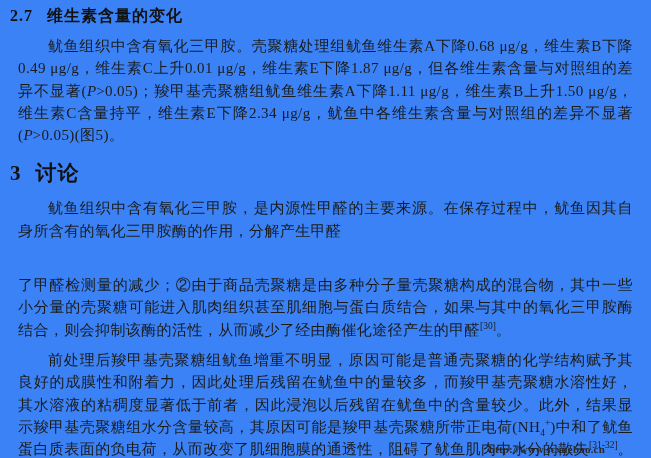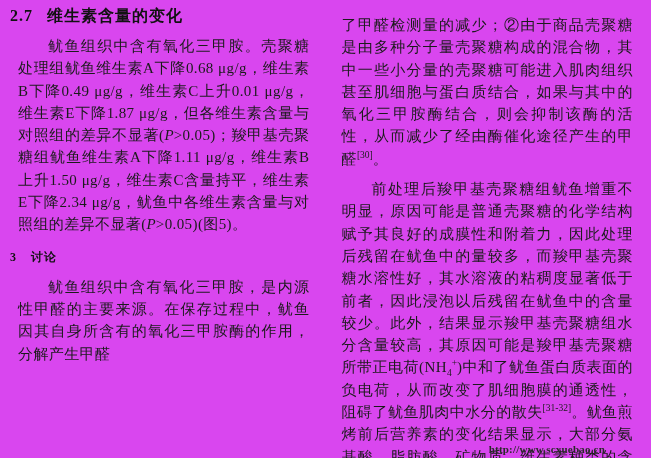--- a/index.html
+++ b/index.html
@@ -12,40 +12,41 @@
     height: 458px;
     overflow: hidden;
     font-family: "Liberation Serif", "DejaVu Serif", serif;
     color: #1b1b1b;
   }
   .page {
     position: relative;
     width: 651px;
     height: 458px;
     box-sizing: border-box;
-    background: #d946ef;
+    background: #3b82f6;
     display: flex;
     gap: 16px;
     padding: 6px 10px 26px 10px;
+    flex-direction: column;
   }
   .col {
     flex: 1;
     min-width: 0;
   }
   .sec-heading {
     font-weight: bold;
     letter-spacing: 1px;
     color: #111;
   }
   .sec-heading.h27 {
     font-size: 16px;
     margin: 0 0 7px 0;
   }
   .sec-heading.h3 {
-    font-size: 12px;
+    font-size: 21px;
     margin: 13px 0 10px 0;
   }
   .sec-num {
     margin-right: 14px;
   }
   .para {
     margin: 8px;
     font-size: 15px;
     line-height: 22.3px;
     letter-spacing: 0.4px;

